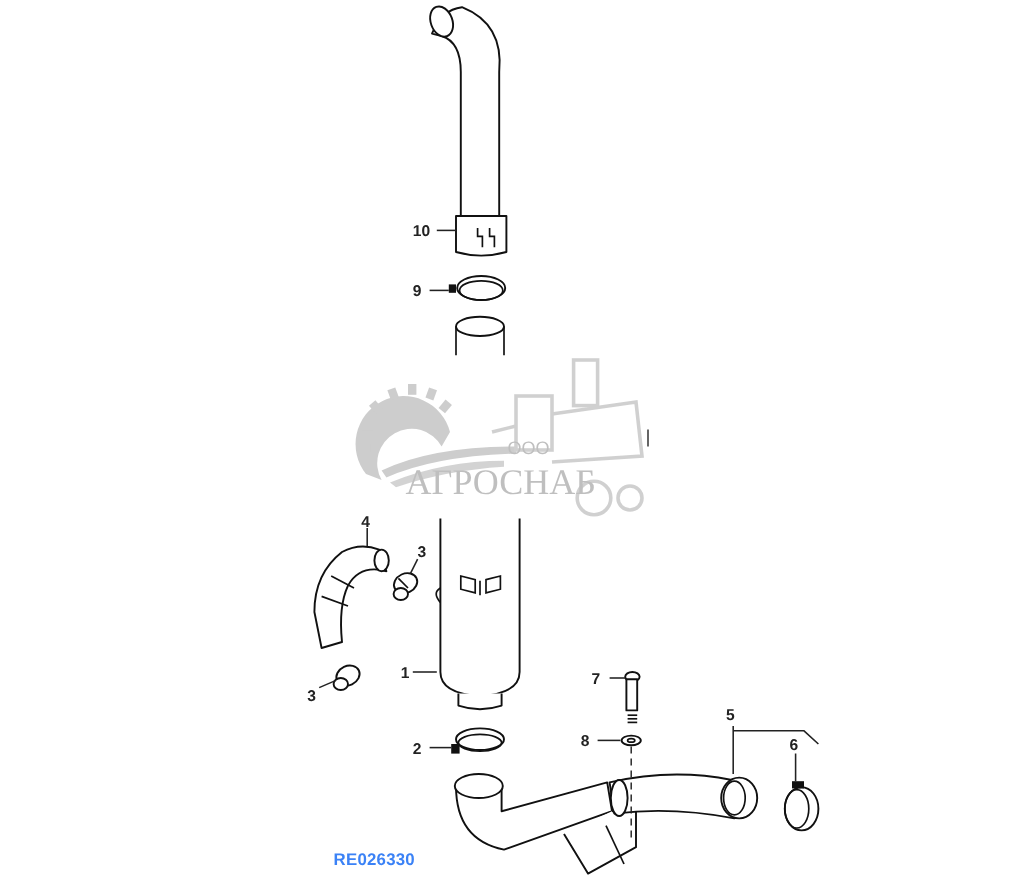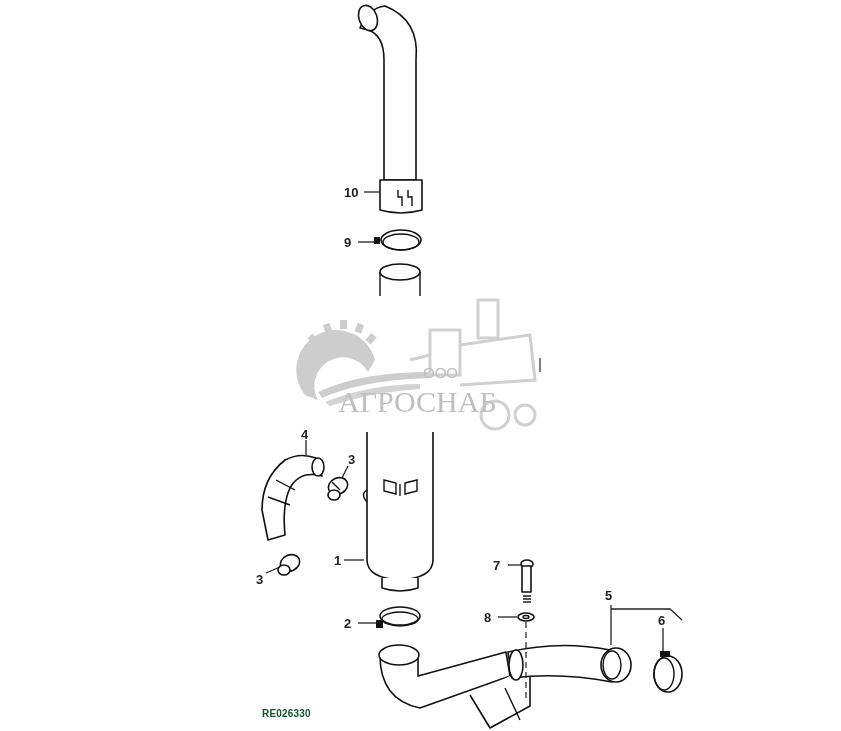--- a/index.html
+++ b/index.html
@@ -1,19 +1,19 @@
 <!DOCTYPE html>
 <html><head>
 <meta charset="utf-8">
 <style>
   html, body { margin:0; padding:0; background:#ffffff; }
   body { width:841px; height:731px; position:relative; overflow:hidden; font-family:"Liberation Sans", sans-serif; }
   #diagram { position:absolute; left:0; top:0; width:841px; height:731px; }
   .callout { font-family:"Liberation Sans", sans-serif; font-weight:bold; font-size:13px; fill:#222; }
-  .figid { position:absolute; left:262px; top:708px; font-family:"Liberation Sans", sans-serif; font-weight:bold; font-size:10px; color:#14532d; letter-spacing:0.2px; }
+  .figid { position:absolute; left:278px; top:708px; font-family:"Liberation Sans", sans-serif; font-weight:bold; font-size:14px; color:#3b82f6; letter-spacing:0.2px; }
   .wm-text { font-family:"Liberation Serif", serif; font-size:30px; fill:#b9b9b9; }
   .wm-ooo { font-family:"Liberation Sans", sans-serif; font-size:15px; fill:#b9b9b9; }
   .part { fill:#ffffff; stroke:#111; stroke-width:1.6; stroke-linejoin:round; }
   .line { fill:none; stroke:#111; stroke-width:1.4; }
   .leader { stroke:#222; stroke-width:1.3; }
 </style>
 </head>
 <body>
 
 <svg id="diagram" viewBox="0 0 841 731" xmlns="http://www.w3.org/2000/svg">

